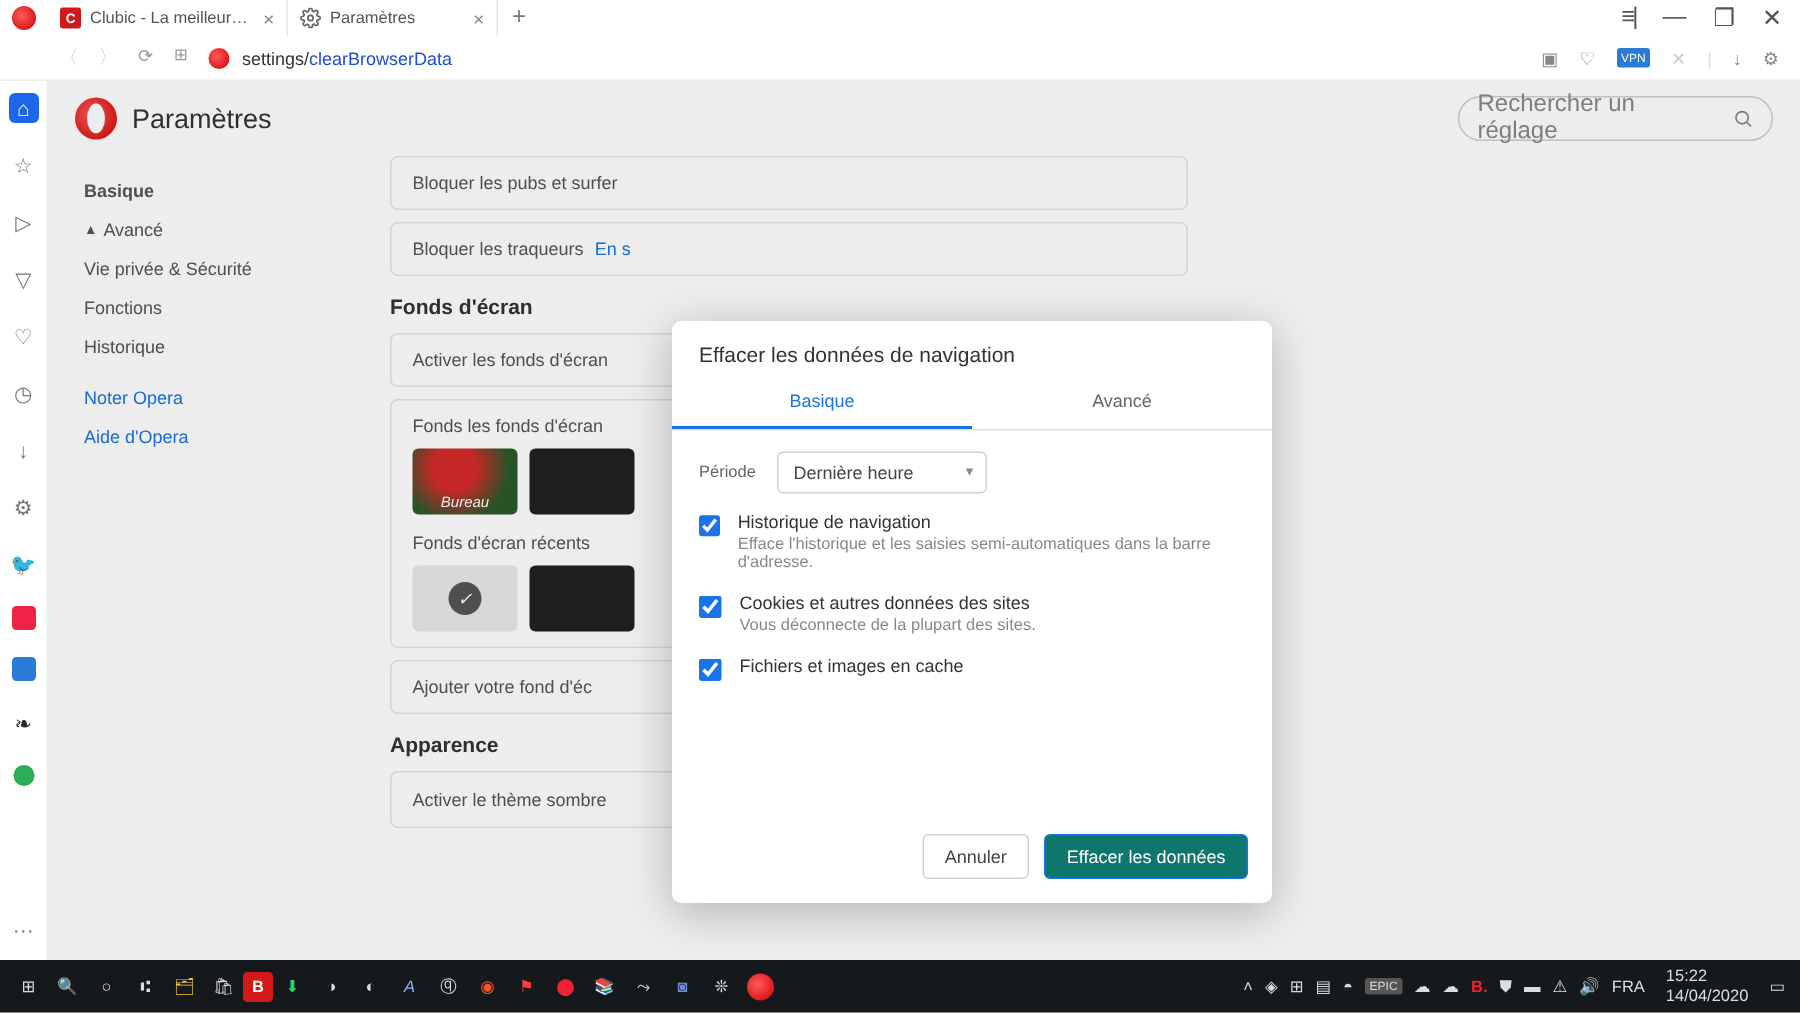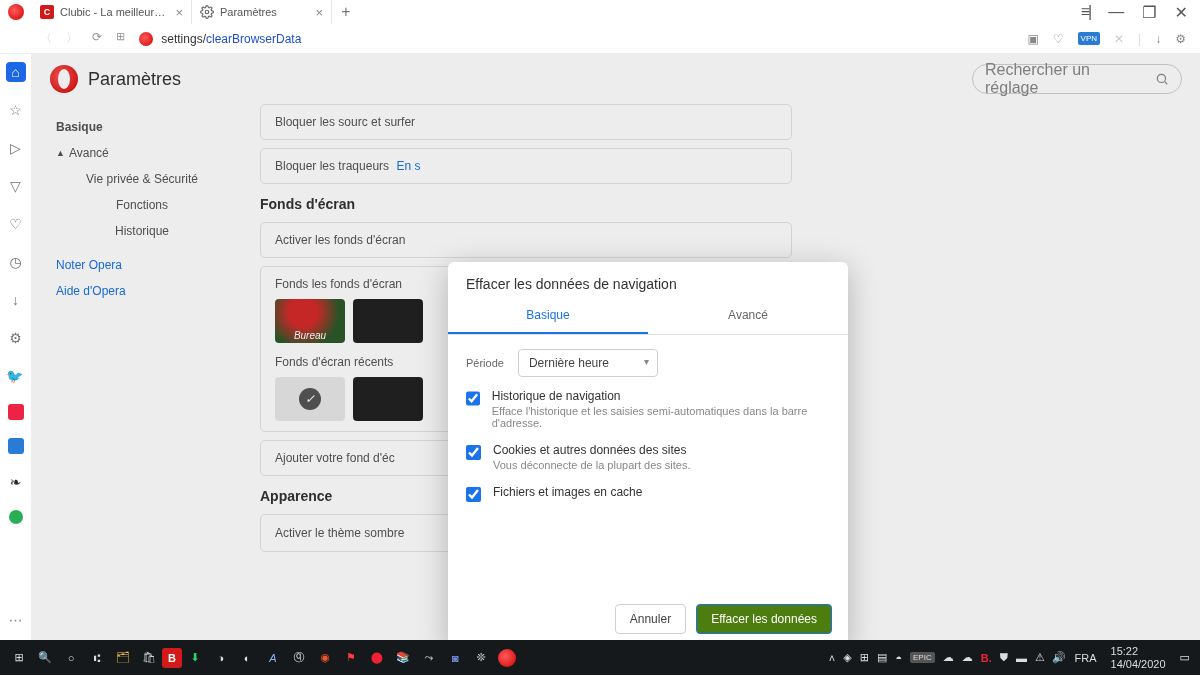--- a/index.html
+++ b/index.html
@@ -39,55 +39,55 @@
 .opera-o::after { content:''; position:absolute; left:8px; top:4px; width:12px; height:20px; background:#fff; border-radius:50%; }
 .sethdr h1 { font-size:18px; font-weight:400; color:#333; }
 .searchset { margin-left:auto; width:210px; height:30px; border:1px solid #d0d0d0; border-radius:15px; display:flex; align-items:center; padding:0 12px; font-size:16px; color:#888; gap:8px; }
 
 
 .setbody { display:flex; padding: 0 0 0 0px; }
 .sidenav { width:220px; padding: 10px 24px; font-size:12px; color:#555; }
 .sidenav .item { padding:6px 0; cursor:pointer; }
 .sidenav .group { padding:6px 0; cursor:pointer; display:flex; align-items:center; gap:4px; }
 .sidenav .link { color:#1a73e8; }
-.sidenav .sub { padding-left:0px;text-align:center; }
+.sidenav .sub { padding-left:0px; }
 
 .setmain { flex:1; padding: 0 20px 0 8px; font-size:13px; color:#333; max-width: 560px; }
 .sect-title { font-size:14px; font-weight:600; margin:12px 0 10px; color:#333; }
 .card { border:1px solid #e3e3e3; border-radius:5px; padding:10px 14px; margin-bottom:8px; display:flex; align-items:center; font-size:12px; color:#555; }
 .card .learn { color:#1a73e8; margin-left:4px; }
 .wall-thumb { width:70px; height:44px; background:#222; border-radius:4px; display:inline-flex; align-items:flex-end; justify-content:center; margin-right:8px; position:relative; overflow:hidden; color:#fff; font-size:10px;font-style:italic; }
 .wall-thumb.rose { background: radial-gradient(circle at 40% 30%, #d42b2b 28%, #2a5a2a 70%); }
 .wall-thumb .lab { position:absolute; bottom:2px; }
 .wall-thumb .check { position:absolute; top:50%; left:50%; transform:translate(-50%,-50%); width:22px; height:22px; border-radius:50%; background:#555; color:#fff; display:flex; align-items:center; justify-content:center; font-size:12px; }
 .toggle { margin-left:auto; width:32px; height:16px; background:#c9c9c9; border-radius:8px; position:relative; }
 .toggle::after { content:''; position:absolute; width:14px; height:14px; background:#fff; border-radius:50%; top:1px; left:1px; box-shadow:0 0 2px rgba(0,0,0,.3); }
 
 
 .scrim { position:absolute; inset:0; background:rgba(0,0,0,0.07); }
 
 
-.modal { position:absolute; left:416px; top:160px; width:400px; background:#fff; border-radius:6px; box-shadow:0 6px 30px rgba(0,0,0,.25); display:flex; flex-direction:column;margin-top:48px; }
+.modal { position:absolute; left:416px; top:160px; width:400px; background:#fff; border-radius:6px; box-shadow:0 6px 30px rgba(0,0,0,.25); display:flex; flex-direction:column; }
 .modal h2 { font-size:14px; font-weight:400; padding:14px 18px 6px; color:#333; }
 .mtabs { display:flex; border-bottom:1px solid #e3e3e3; }
 .mtab { flex:1; text-align:center; padding:10px 0; font-size:12px; color:#666; cursor:pointer; }
 .mtab.active { color:#1a73e8; border-bottom:2px solid #1a73e8; }
 .mbody { padding:14px 18px 6px; font-size:12px; color:#444; }
 .mrow { display:flex; align-items:center; gap:14px; margin-bottom:12px; }
 .mrow label { color:#666; font-size:11px; }
 .mselect { border:1px solid #d0d0d0; border-radius:4px; padding:6px 26px 6px 10px; font-size:12px; position:relative; min-width:140px; background:#fff; }
 .mselect::after { content:'▾'; position:absolute; right:8px; top:6px; color:#888; font-size:10px; }
 .mcheck { display:flex; align-items:flex-start; gap:12px; margin-bottom:14px; }
 .mcheck input { accent-color:#1a73e8; margin-top:2px; width:15px; height:15px; }
 .mcheck .t { font-size:12px; color:#333; }
 .mcheck .d { font-size:11px; color:#888; margin-top:2px; }
 .mfoot { display:flex; justify-content:flex-end; gap:10px; padding:12px 16px 16px; }
 .btn { font-size:12px; padding:7px 14px; border-radius:4px; cursor:pointer; }
 .btn.sec { background:#fff; border:1px solid #d0d0d0; color:#444; }
-.btn.pri { background:#4d7c0f; border:1px solid #1a73e8; color:#fff; }
+.btn.pri { background:#0f766e; border:1px solid #1a73e8; color:#fff; }
 
 
 .taskbar { position:absolute; left:0; right:0; bottom:0; height:35px; background:#16191c; display:flex; align-items:center; color:#ddd; font-size:11px; padding:0 6px; }
 .taskbar .tb { width:26px; height:26px; display:flex; align-items:center; justify-content:center; }
 .taskbar .tray { margin-left:auto; display:flex; align-items:center; gap:8px; padding-right:4px; }
 .taskbar .clock { line-height:1.1; padding:0 6px; }
 
 svg { display:block; }
 </style>
 </head>
@@ -188,21 +188,21 @@
           <div class="item">Fonctions</div>
           <div class="item">Historique</div>
         </div>
         <div style="height:8px"></div>
         <div class="item link">Noter Opera</div>
         <div class="item link">Aide d'Opera</div>
       </div>
 
       <div class="setmain">
         <div class="card">
-            <span>Bloquer les sourc et surfer</span>
+            <span>Bloquer les pubs et surfer</span>
           </div>
         <div class="card"><span>Bloquer les traqueurs</span>&nbsp;<span class="learn">En s</span></div>
 
         <div class="sect-title">Fonds d'écran</div>
         <div class="card">
             <span>Activer les fonds d'écran</span>
           </div>
         <div class="card" style="flex-direction:column;align-items:flex-start">
           <div style="margin-bottom:8px">Fonds les fonds d'écran</div>
           <div style="display:flex">

